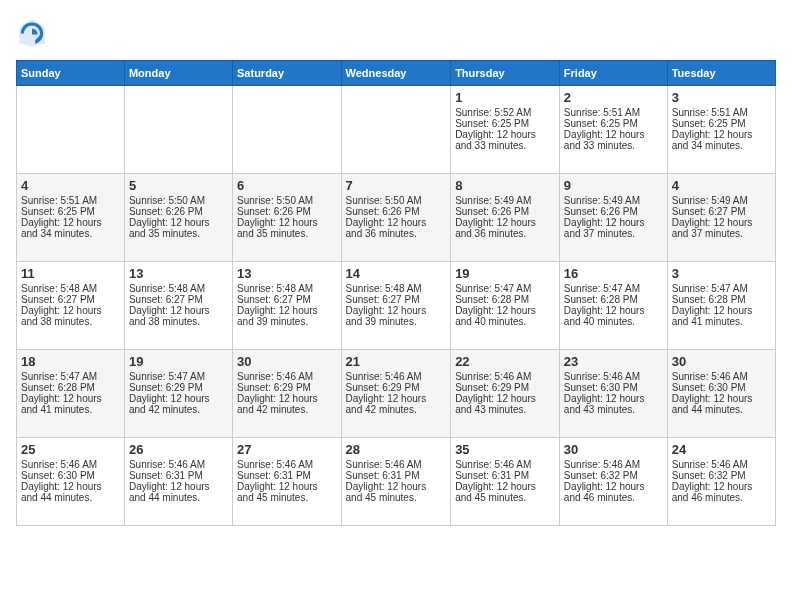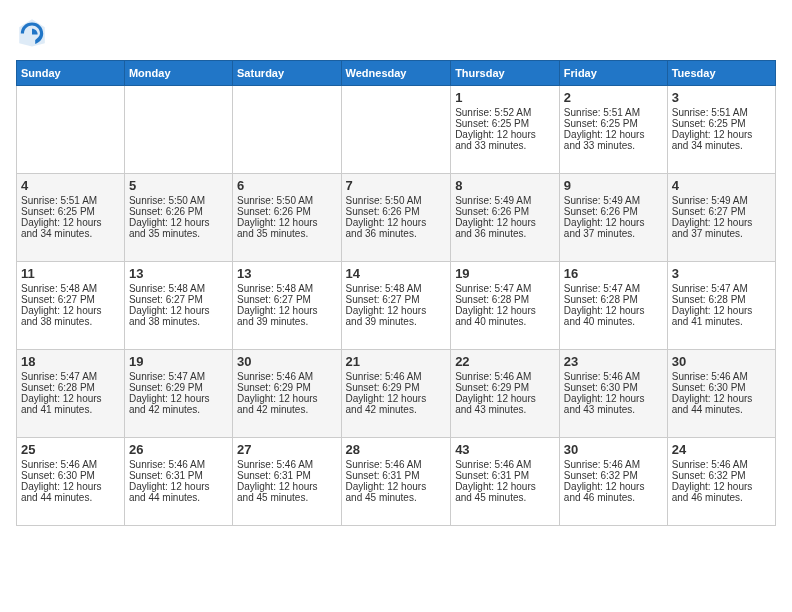--- a/index.html
+++ b/index.html
@@ -328,21 +328,21 @@
           <div>and 45 minutes.</div>
         </td>
         <td>
           <span class="day-num">28</span>
           <div>Sunrise: 5:46 AM</div>
           <div>Sunset: 6:31 PM</div>
           <div>Daylight: 12 hours</div>
           <div>and 45 minutes.</div>
         </td>
         <td>
-          <span class="day-num">43</span>
+          <span class="day-num">35</span>
           <div>Sunrise: 5:46 AM</div>
           <div>Sunset: 6:31 PM</div>
           <div>Daylight: 12 hours</div>
           <div>and 45 minutes.</div>
         </td>
         <td>
           <span class="day-num">30</span>
           <div>Sunrise: 5:46 AM</div>
           <div>Sunset: 6:32 PM</div>
           <div>Daylight: 12 hours</div>

